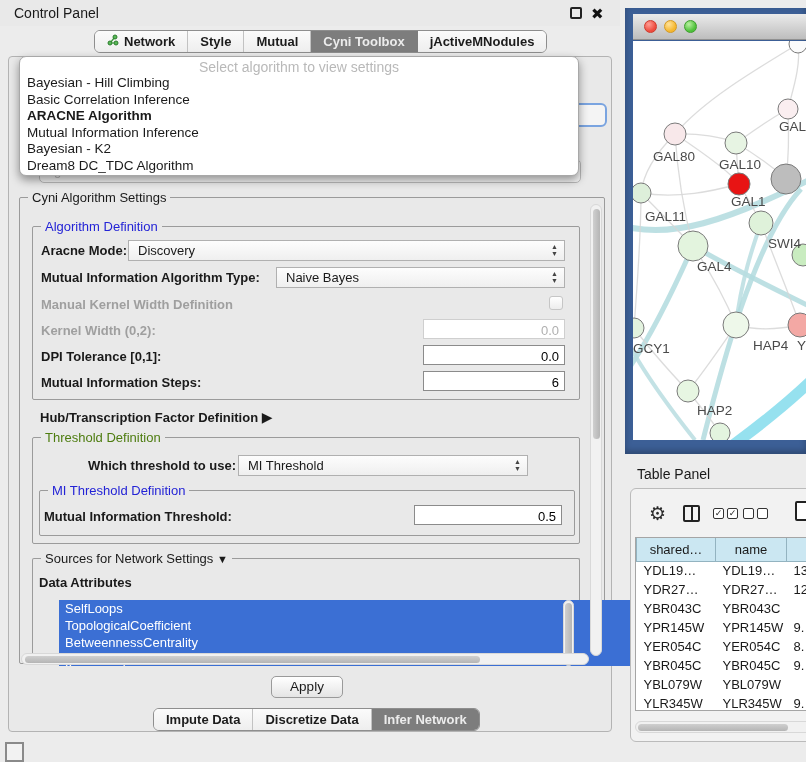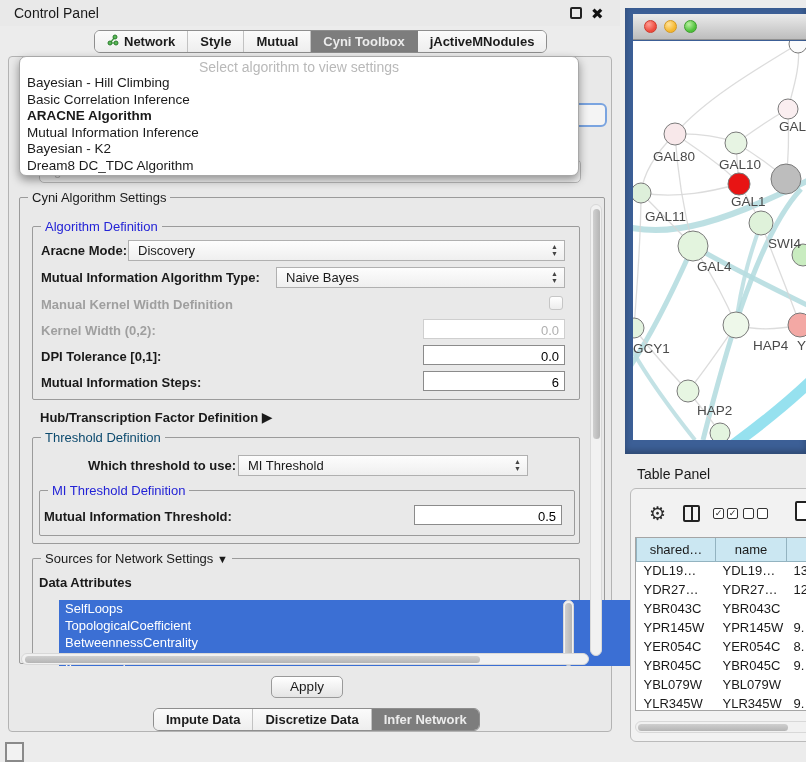--- a/index.html
+++ b/index.html
@@ -33,21 +33,21 @@
   
   #algo-popup { left:10px; top:-1px; width:560px; height:120px; background:#fff; border:1px solid #a8a8a8; border-radius:7px; box-shadow:0 4px 10px rgba(0,0,0,.4); padding-top:2px; }
   #algo-placeholder { text-align:center; color:#b9b9b9; font-size:14px; height:16px; }
   .algo-item { padding-left:7px; height:16.5px; line-height:16.5px; font-size:13.5px; cursor:pointer; }
   .algo-item.bold { font-weight:bold; }
 
   
   .group { border:1px solid #9b9b9b; border-radius:2px; }
   .group-title { position:absolute; top:-8px; left:8px; background:#e9e9e9; padding:0 4px; font-size:13px; white-space:nowrap; }
   .t-blue { color:#2323d6; }
-  .t-green { color:#0c4a6e; }
+  .t-green { color:#4d7c0f; }
 
   .lbl { position:absolute; font-weight:bold; font-size:13px; white-space:nowrap; }
   .lbl.dis { color:#9f9f9f; }
 
   .combo { position:absolute; height:21px; border:1px solid #b0b0b0; border-radius:0; background:linear-gradient(#fdfdfd,#efefef); display:flex; align-items:center; padding-left:9px; font-size:13px; cursor:pointer; }
   .stepper { position:absolute; right:6px; top:2px; display:flex; flex-direction:column; line-height:7px; font-size:7px; color:#444; }
   .field { position:absolute; height:20px; border:1px solid #8b8b8b; background:#fff; text-align:right; padding:2px 5px 0 0; font-size:13px; }
   .field.dis { border-color:#cfcfcf; color:#b0b0b0; }
   .checkbox { position:absolute; width:14px; height:14px; border:1px solid #c6c6c6; border-radius:3px; background:linear-gradient(#fff,#ededed); cursor:pointer; }
 

